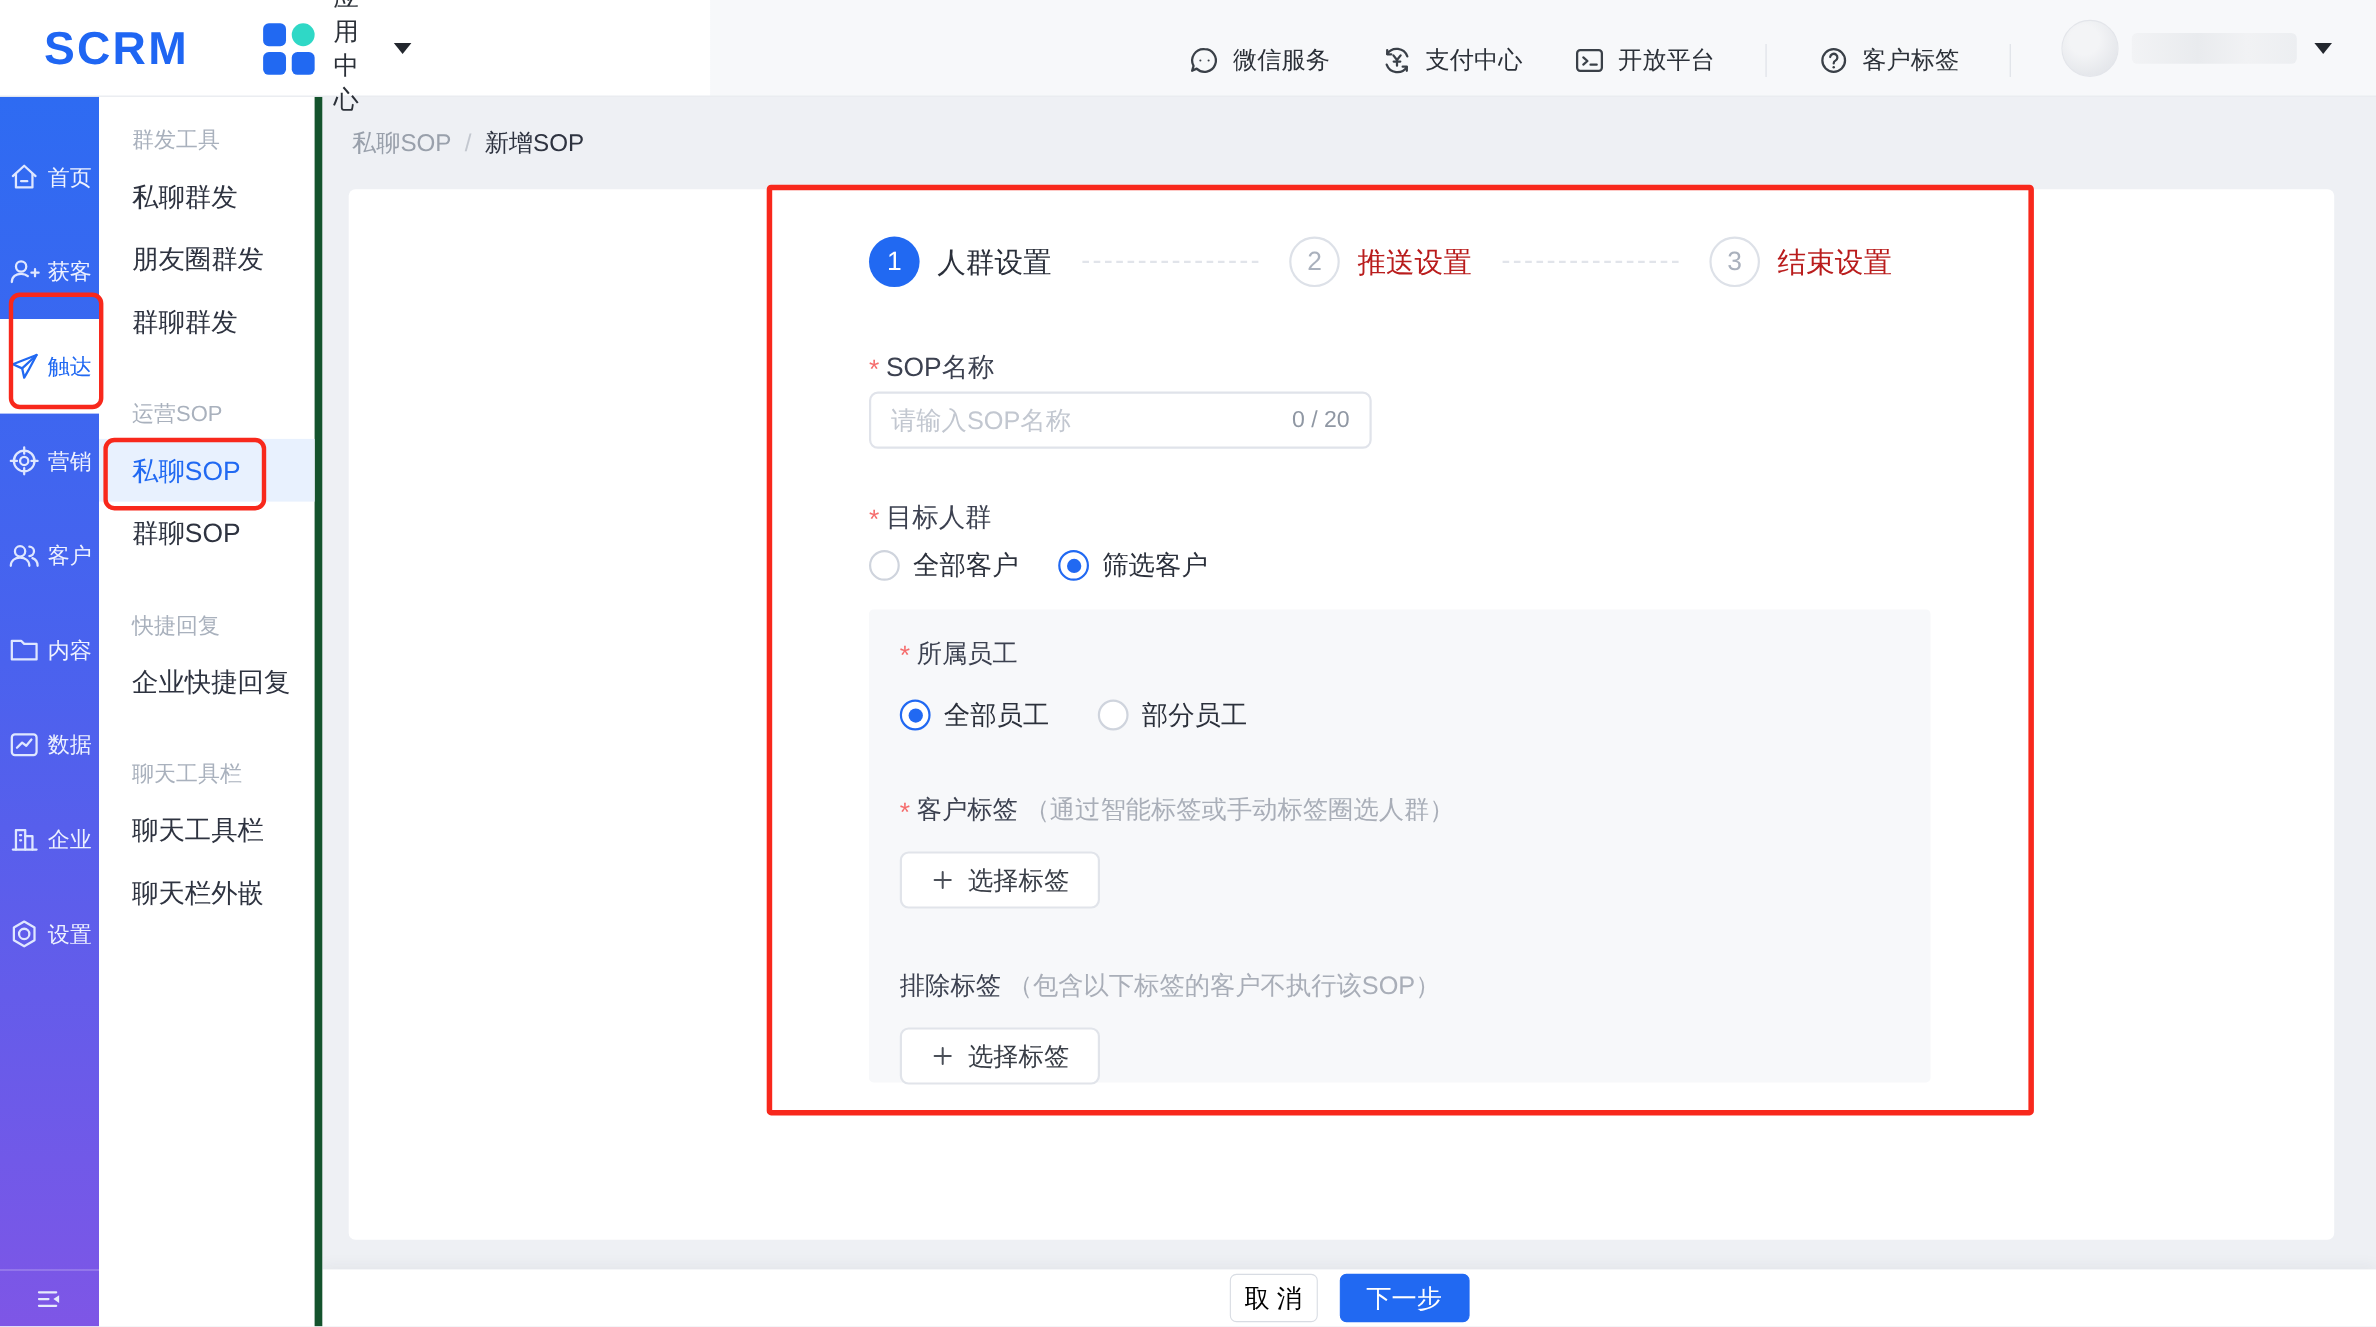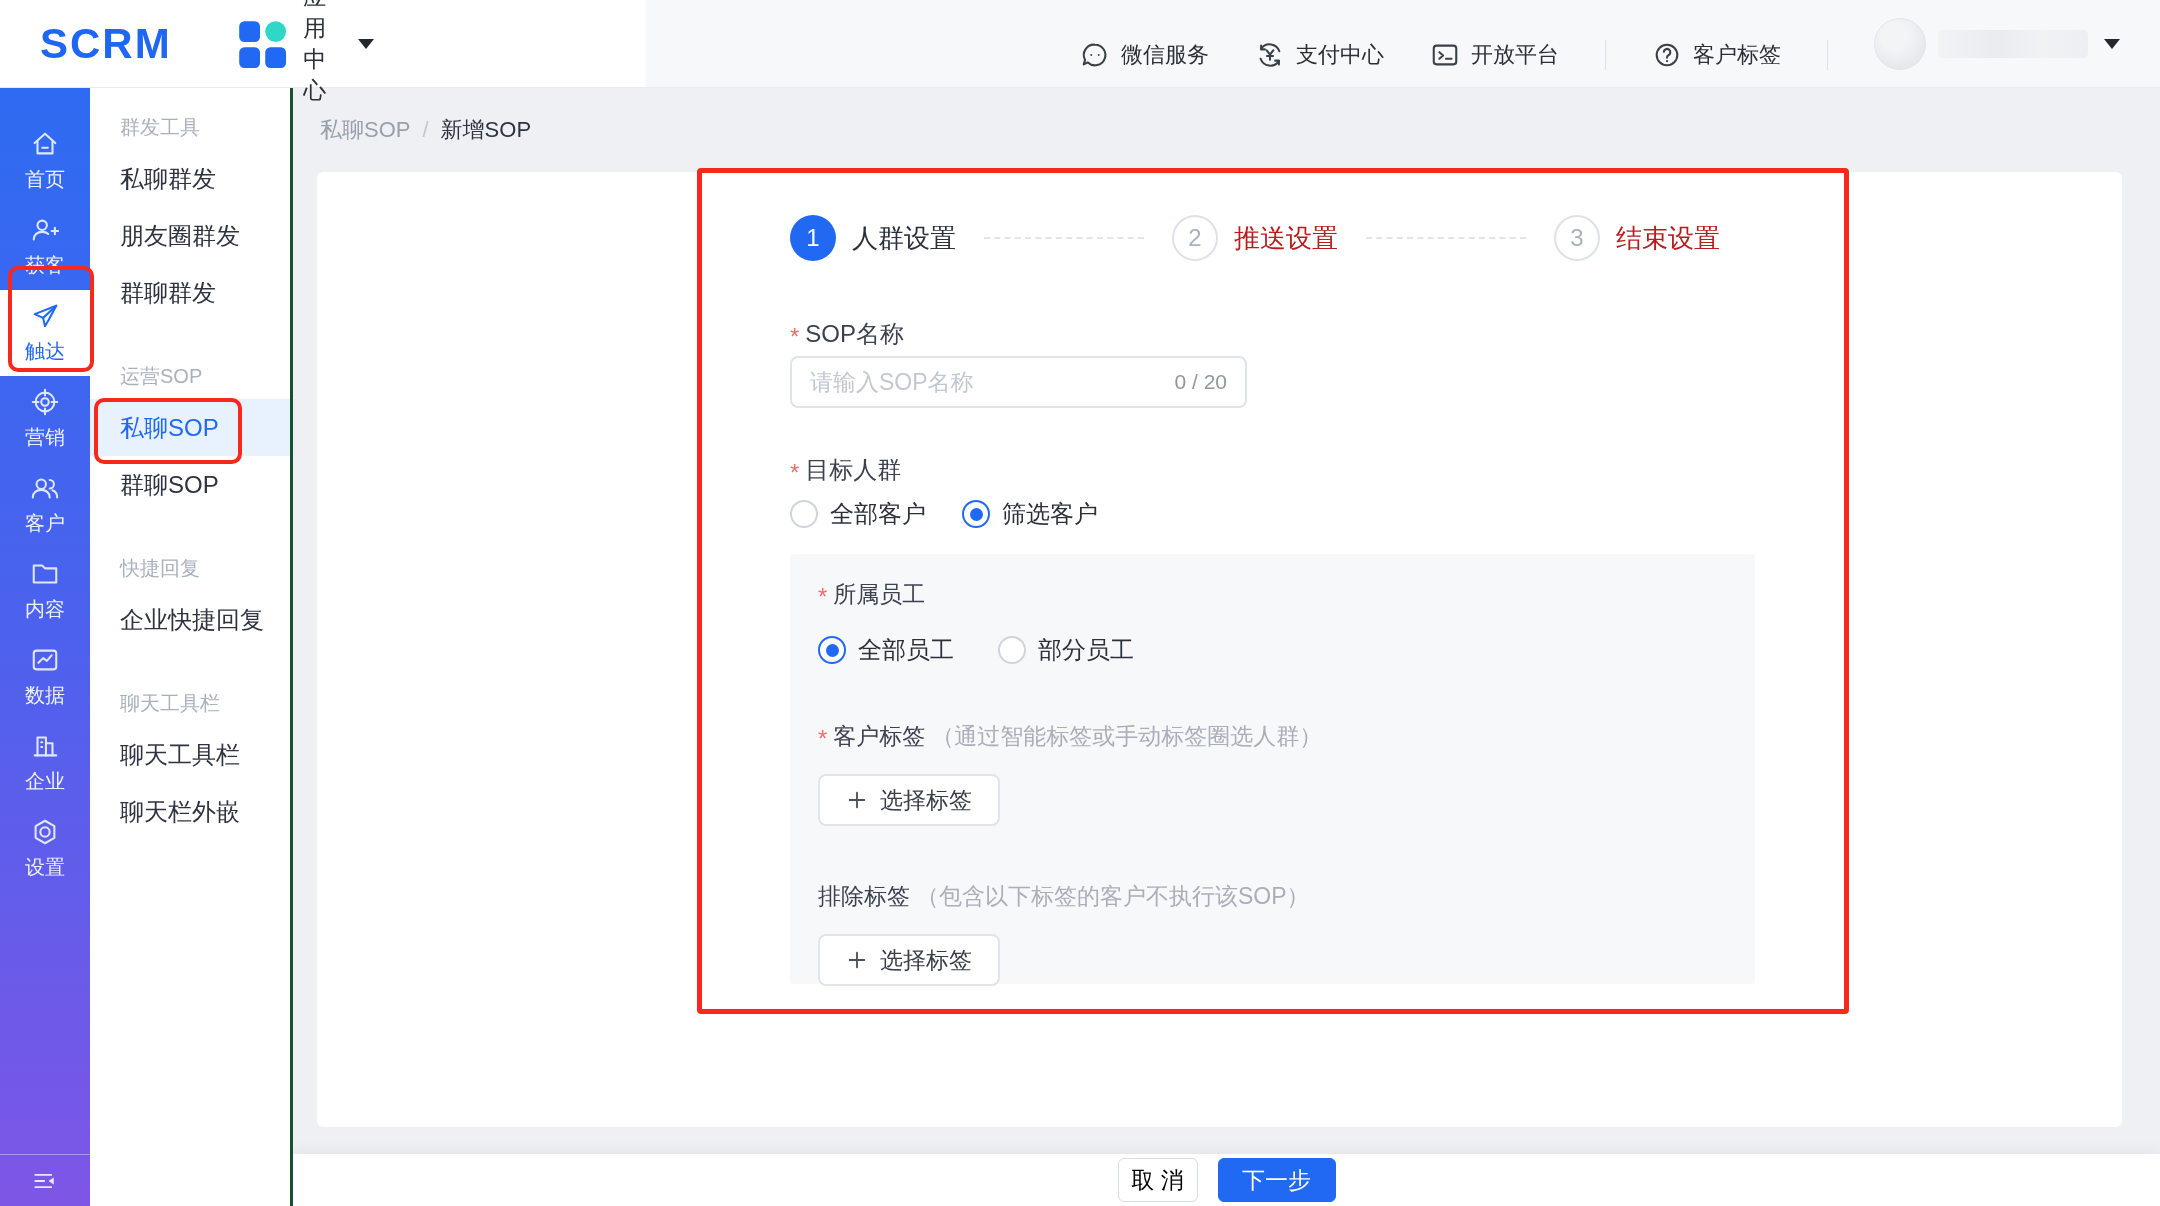--- a/index.html
+++ b/index.html
@@ -22,30 +22,30 @@
   .hitem svg{width:30px;height:30px;color:#3a4048}
   .hdivider{width:1px;height:30px;background:#dde0e6}
   .account{display:flex;align-items:center;gap:12px;cursor:pointer}
   .avatar{width:52px;height:52px;border-radius:50%;background:radial-gradient(circle at 40% 35%,#f3f4f6 0 30%,#e6e8ec 70%,#dfe2e7 100%);border:1px solid #e3e5ea}
   .acc-name{width:150px;height:28px;border-radius:5px;background:linear-gradient(90deg,#f2f3f5,#e9ebee 40%,#f1f2f4 70%,#eceef1)}
 
   
   .side-primary{position:absolute;left:0;top:88px;width:90px;height:1118px;z-index:5;
     background:linear-gradient(180deg,#2e6bf2 0%,#4a62ee 46%,#7e56e6 100%);
     display:flex;flex-direction:column;padding-top:30px}
-  .sp-item{height:86px;display:flex;flex-direction:column;align-items:center;justify-content:center;gap:7px;color:#dfe7ff;cursor:pointer}
+  .sp-item{height:86px;display:flex;flex-direction:row;align-items:center;justify-content:center;gap:7px;color:#dfe7ff;cursor:pointer}
   .sp-item svg{width:30px;height:30px}
   .sp-item .lbl{font-size:20px;color:#eef2ff}
   .sp-item.active{background:#ffffff;color:#2169f2}
   .sp-item.active .lbl{color:#2169f2}
   .sp-bottom{margin-top:auto;height:52px;border-top:1px solid rgba(255,255,255,.38);display:flex;align-items:center;justify-content:center;color:#e6eafc;cursor:pointer}
   .sp-bottom svg{width:28px;height:28px}
 
   
-  .side-secondary{position:absolute;left:90px;top:88px;width:203px;height:1118px;background:#fff;border-right:3px solid #14532d;z-index:4;padding-top:16px}
+  .side-secondary{position:absolute;left:90px;top:88px;width:203px;height:1118px;background:#fff;border-right:7px solid #14532d;z-index:4;padding-top:16px}
   .ss-title{height:46px;display:flex;align-items:center;padding-left:30px;font-size:20px;color:#a9b1bd}
   .ss-item{height:57px;display:flex;align-items:center;padding-left:30px;font-size:24px;color:#2e3340;cursor:pointer}
   .ss-item.active{background:#e8f1fe;color:#2169f2}
   .ss-gap{height:32px}
 
   
   .main{position:absolute;left:293px;top:88px;right:0;bottom:0;background:#eef0f4}
   .breadcrumb{height:84px;display:flex;align-items:center;padding-left:27px;gap:12px;font-size:22px}
   .breadcrumb .parent{color:#99a0ab;cursor:pointer}
   .breadcrumb .sep{color:#c3c7cf}

